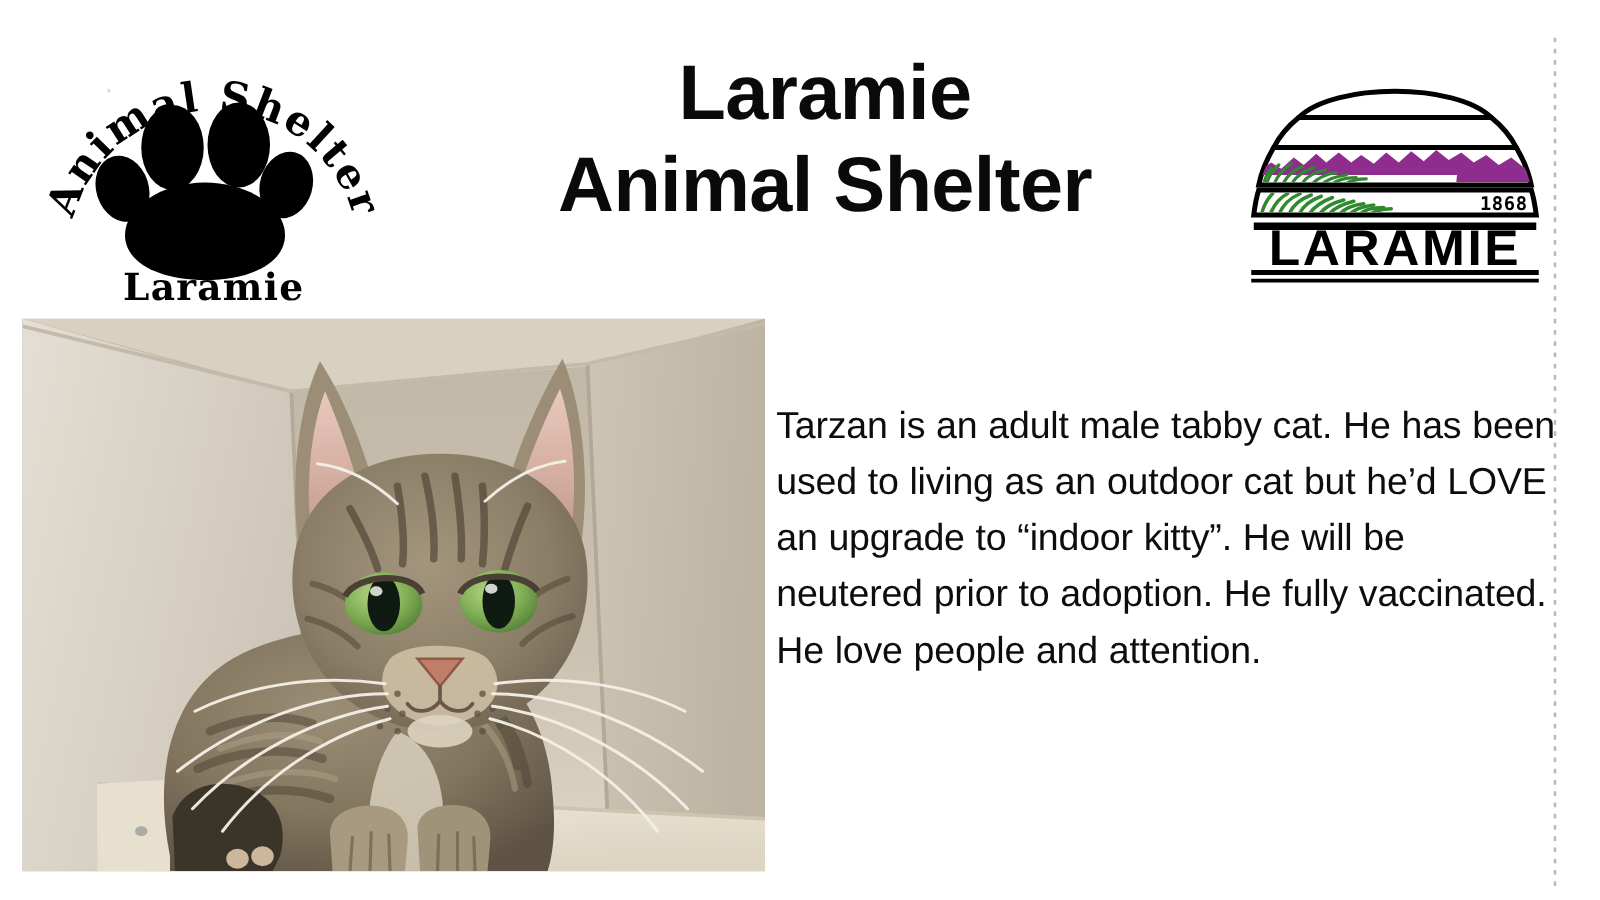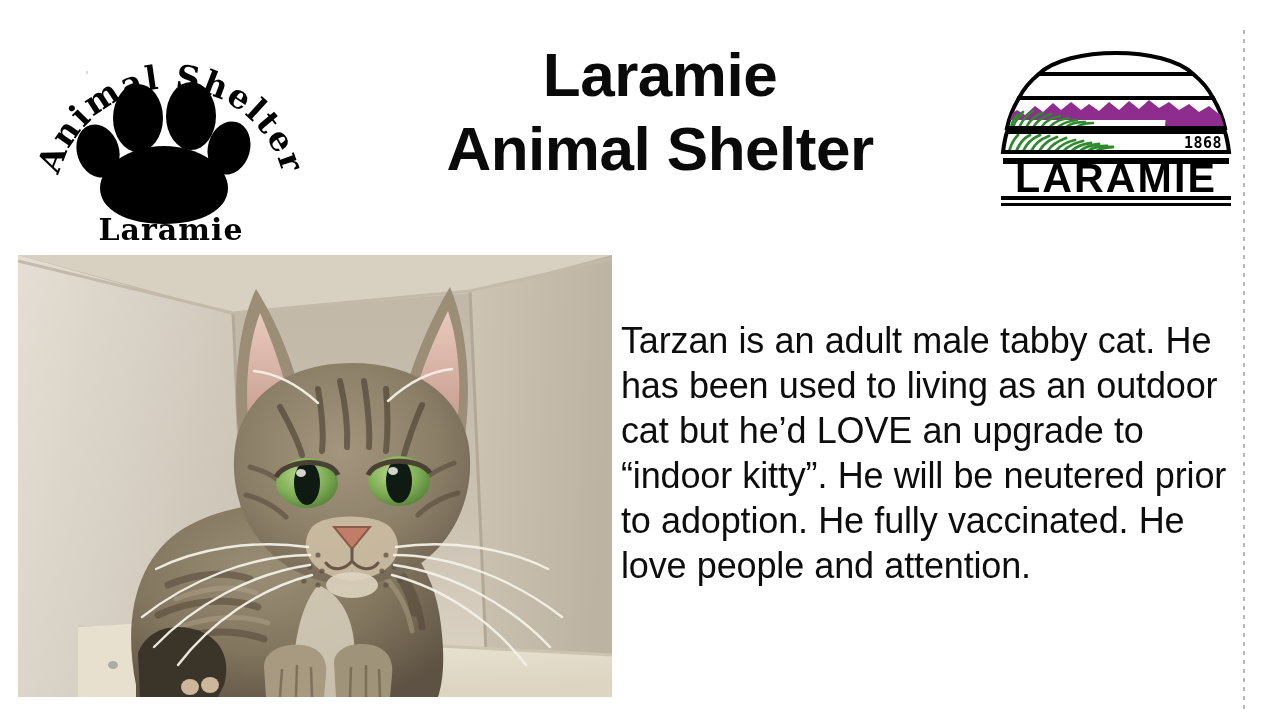--- a/index.html
+++ b/index.html
@@ -67,21 +67,21 @@
     line-height: 74px;
     color: #0a0a0a;
     letter-spacing: -0.5px;
     white-space: nowrap;
   }
 
   
   #city-logo {
     position: absolute;
     left: 997px;
-    top: 40px;
+    top: 60px;
     width: 238px;
     height: 168px;
   }
   #city-logo svg { display: block; width: 100%; height: 100%; }
 
   
   #cat-photo {
     position: absolute;
     left: 18px;
     top: 255px;
@@ -95,21 +95,21 @@
   
   #description {
     position: absolute;
     left: 621px;
     top: 318px;
     width: 624px;
   }
   #description p {
     margin: 0;
     font-family: "Liberation Sans", sans-serif;
-    font-size: 36px;
+    font-size: 30px;
     line-height: 45px;
     color: #0d0d0d;
     letter-spacing: -0.15px;
     word-spacing: 0.5px;
   }
 </style>
 </head>
 <body>
 
 <div id="slide">

